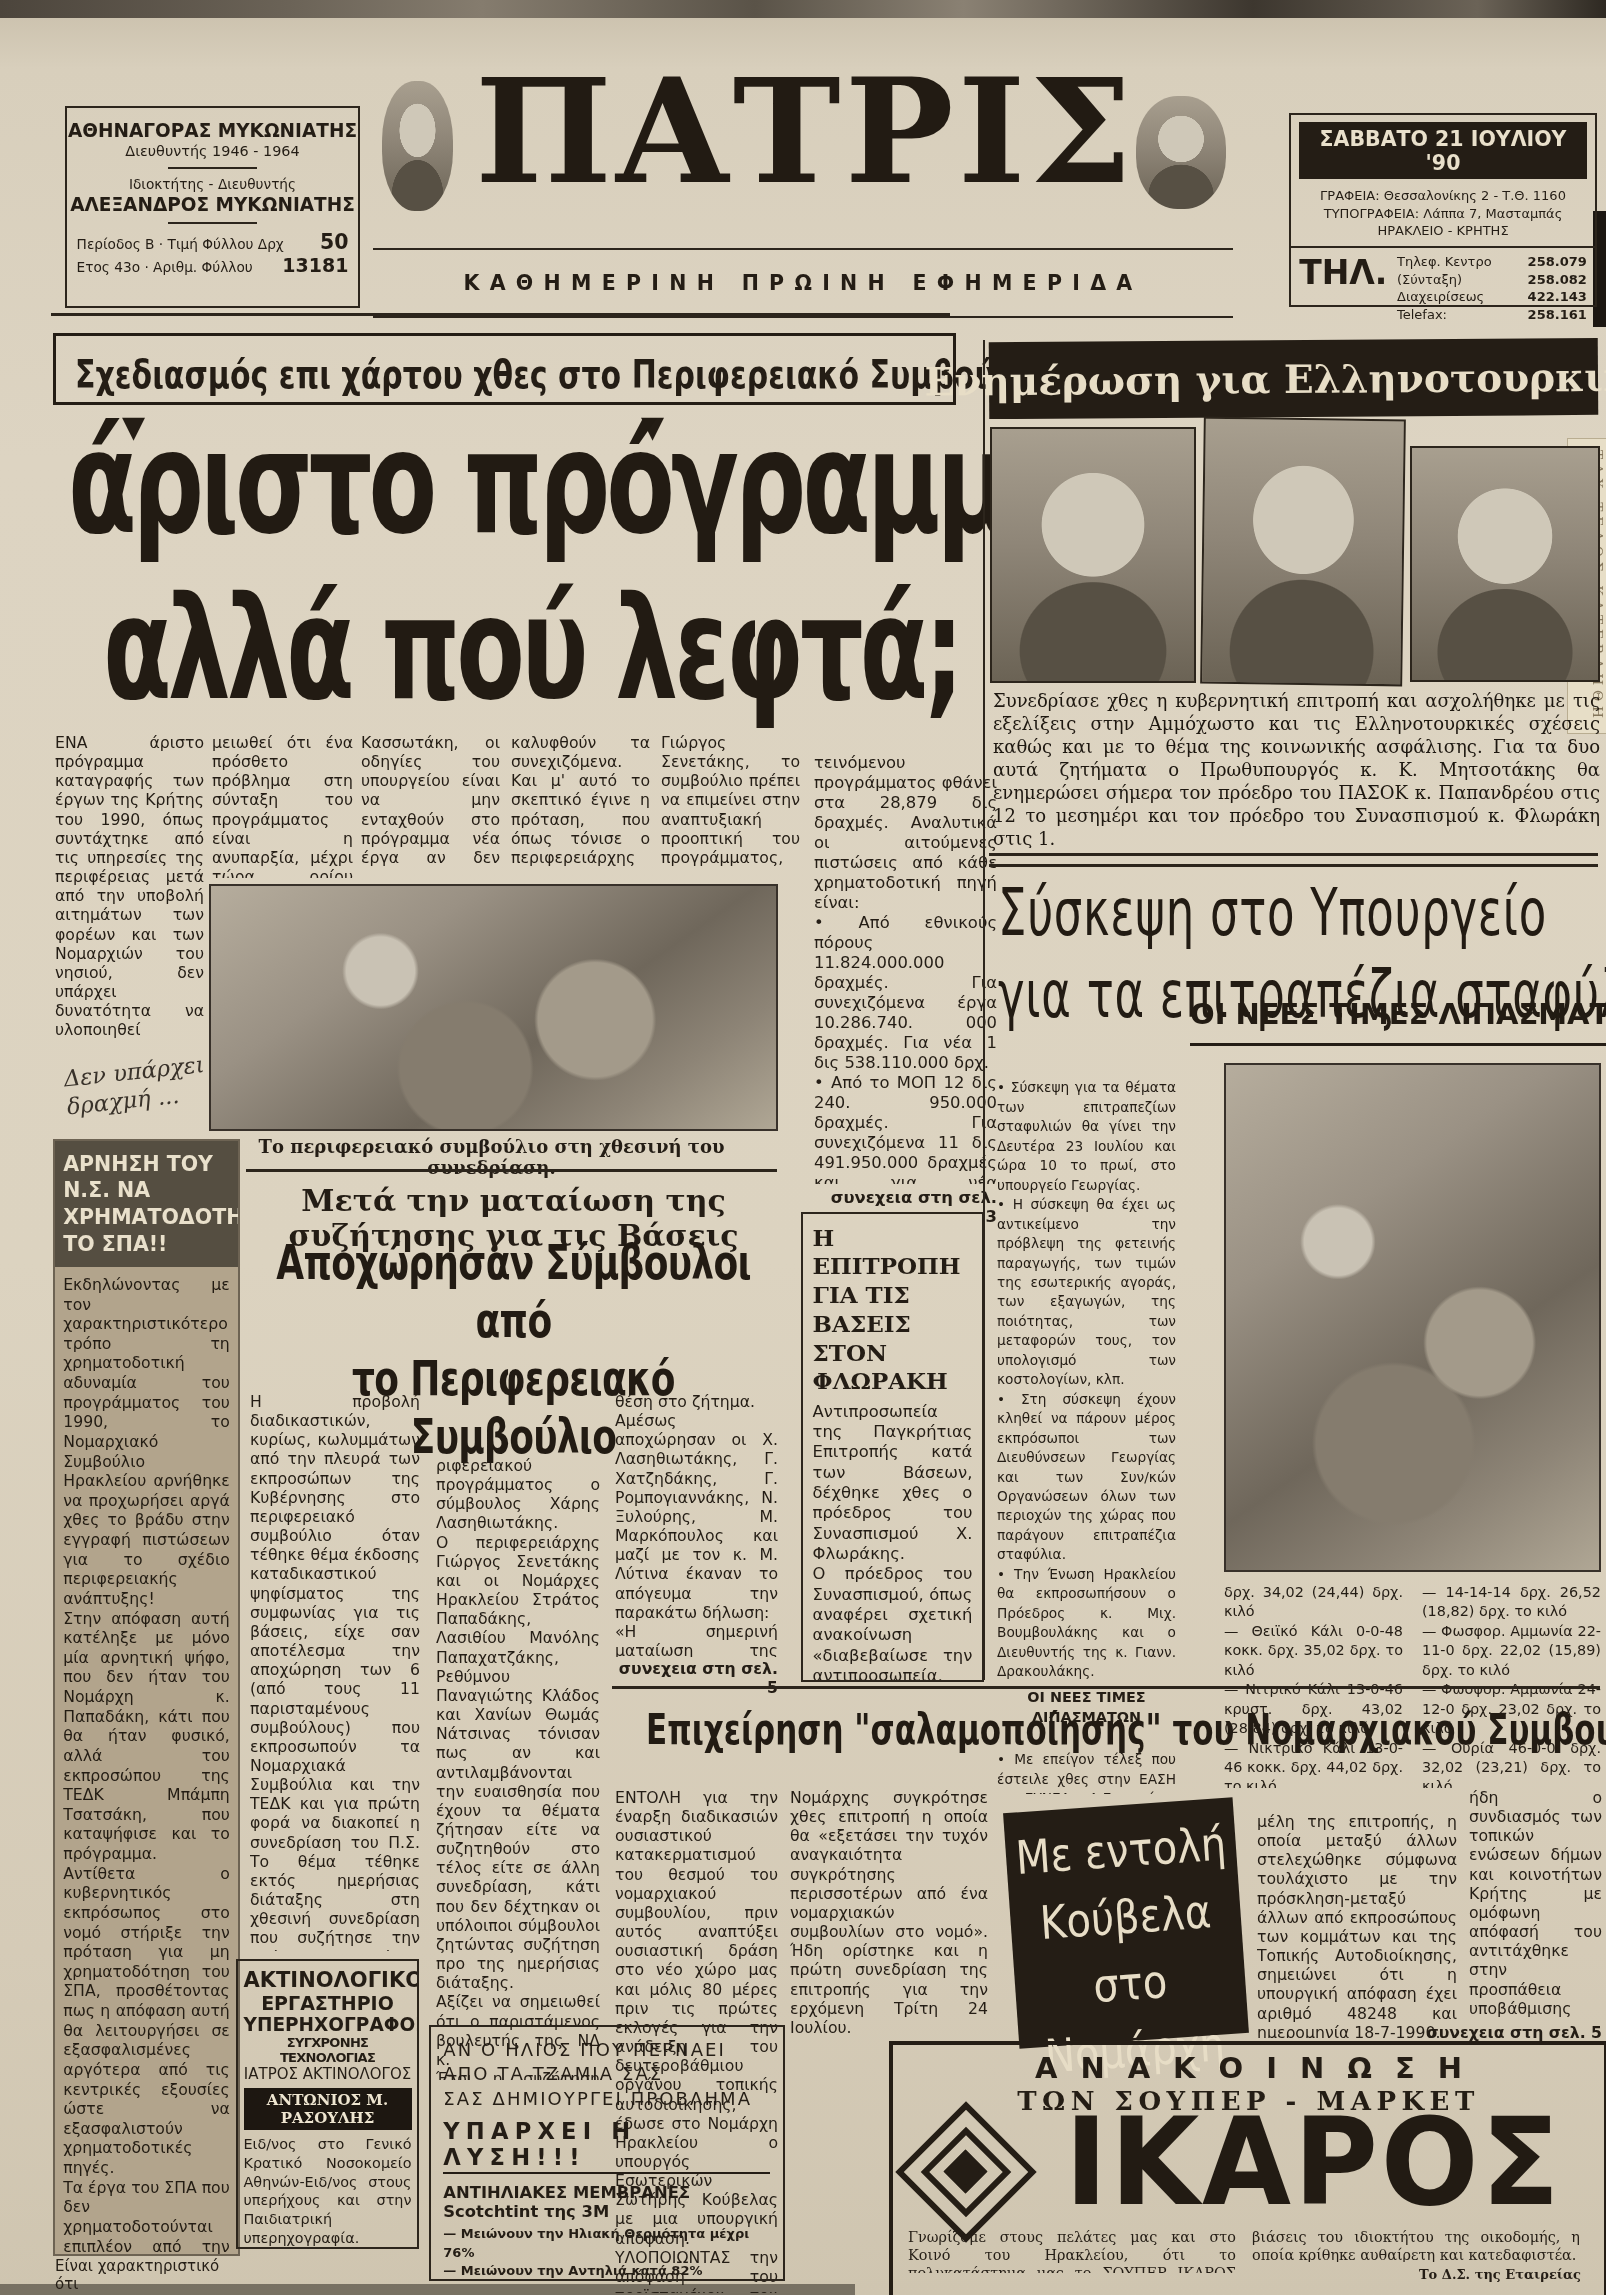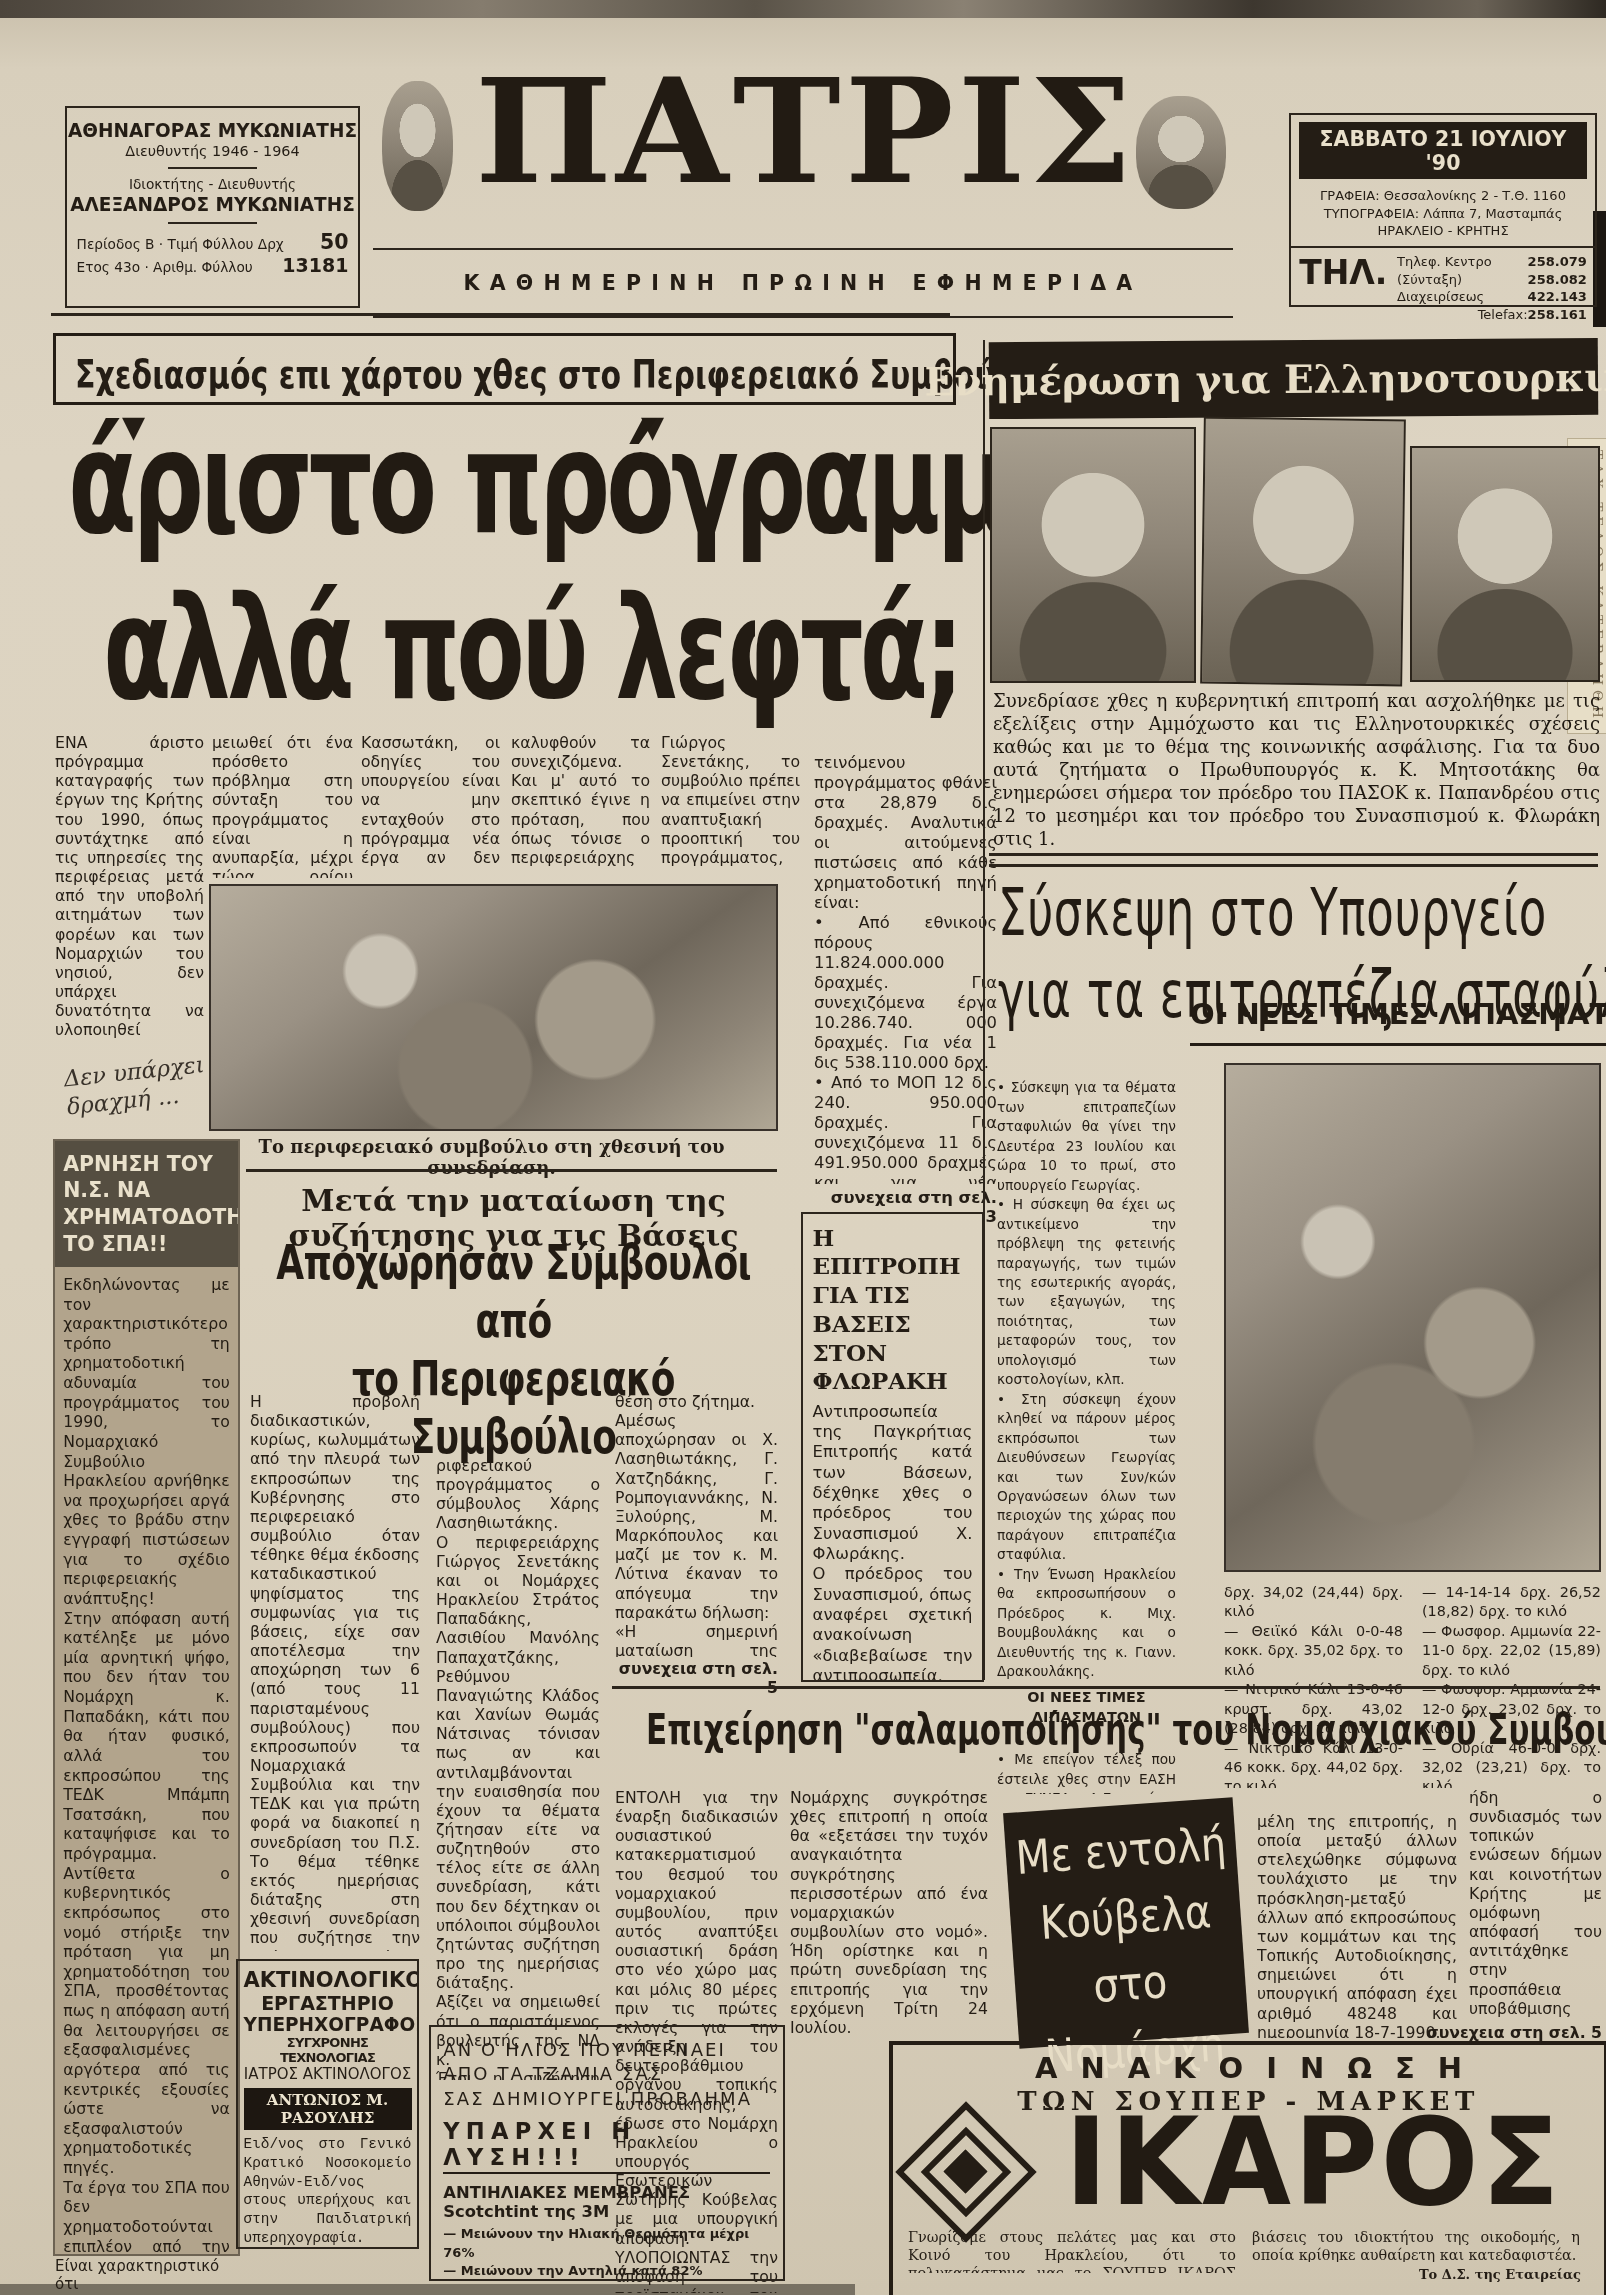--- a/index.html
+++ b/index.html
@@ -88,21 +88,21 @@
             <span class="b">258.079</span>
           </div>
         <div style="display:flex;justify-content:space-between;">
             <span>(Σύνταξη)</span>
             <span class="b">258.082</span>
           </div>
         <div style="display:flex;justify-content:space-between;">
             <span>Διαχειρίσεως</span>
             <span class="b">422.143</span>
           </div>
-        <div style="display:flex;justify-content:flex-end;">
+        <div style="display:flex;justify-content:space-between;">
             <span>Telefax:</span>
             <span class="b">258.161</span>
           </div>
       </div>
     </div>
   </div>
 
   <div class="abs rule" style="left:51px;top:313px;width:899px;height:2.7px;"></div>
 
   <div class="abs" style="left:53px;top:333px;width:897px;height:66px;border:3.4px solid #241d15;display:flex;align-items:center;">
@@ -254,21 +254,21 @@
     <div class="abs serif b" style="left:479px;top:222px;width:209px;font-size:13px;text-align:right;">Το Δ.Σ. της Εταιρείας</div>
   </div>
 
   <div class="abs box ctr clip" style="left:236px;top:1959px;width:168px;height:272px;padding:6.8px 5.5px;">
     <div class="b" style="font-size:21px;">ΑΚΤΙΝΟΛΟΓΙΚΟ</div>
     <div class="b" style="font-size:19px;">ΕΡΓΑΣΤΗΡΙΟ</div>
     <div class="b" style="font-size:18.5px;">ΥΠΕΡΗΧΟΓΡΑΦΟΣ</div>
     <div class="b" style="font-size:13px;letter-spacing:-0.7px;">ΣΥΓΧΡΟΝΗΣ ΤΕΧΝΟΛΟΓΙΑΣ</div>
     <div style="font-size:15px;">ΙΑΤΡΟΣ ΑΚΤΙΝΟΛΟΓΟΣ</div>
     <div class="serif b" style="background:#1d1711;color:#eee5d0;font-size:15px;padding:2.7px 1.4px;margin:5.5px 0;">ΑΝΤΩΝΙΟΣ Μ. ΡΑΣΟΥΛΗΣ</div>
-    <div class="just" style="font-size:14.4px;line-height:1.3;font-family:Liberation Mono, monospace;">Ειδ/νος στο Γενικό Κρατικό Νοσοκομείο Αθηνών-Ειδ/νος στους υπερήχους και στην Παιδιατρική υπερηχογραφία.</div>
+    <div class="just" style="font-size:14.4px;line-height:1.3;">Ειδ/νος στο Γενικό Κρατικό Νοσοκομείο Αθηνών-Ειδ/νος στους υπερήχους και στην Παιδιατρική υπερηχογραφία.</div>
 
   </div>
 
   <div class="abs box clip" style="left:429px;top:2025px;width:327px;height:230px;padding:11px 12.3px;">
     <div style="font-size:18px;letter-spacing:2.1px;line-height:1.35;">
       <div>ΑΝ Ο ΗΛΙΟΣ ΠΟΥ ΠΕΡΝΑΕΙ</div>
       <div>ΑΠΟ ΤΑ ΤΖΑΜΙΑ ΣΑΣ</div>
       <div>ΣΑΣ ΔΗΜΙΟΥΡΓΕΙ ΠΡΟΒΛΗΜΑ</div>
     </div>
     <div class="b" style="font-size:22.6px;letter-spacing:6.2px;margin:6.8px 0 2.7px;border-bottom:2.7px solid #241d15;display:inline-block;padding-bottom:2.7px;">ΥΠΑΡΧΕΙ Η ΛΥΣΗ!!!</div>

